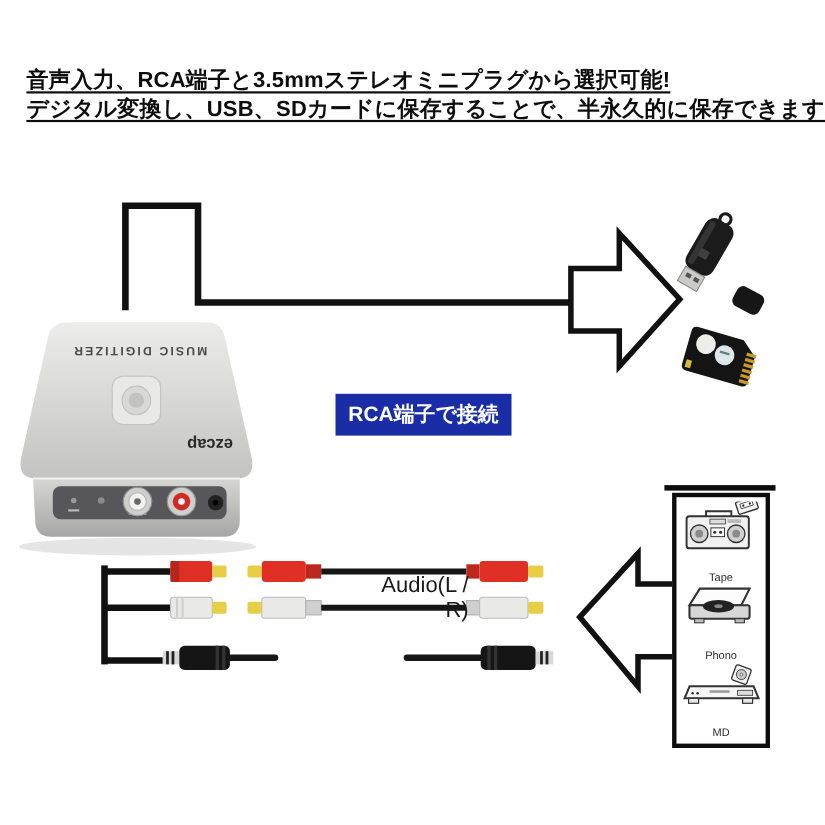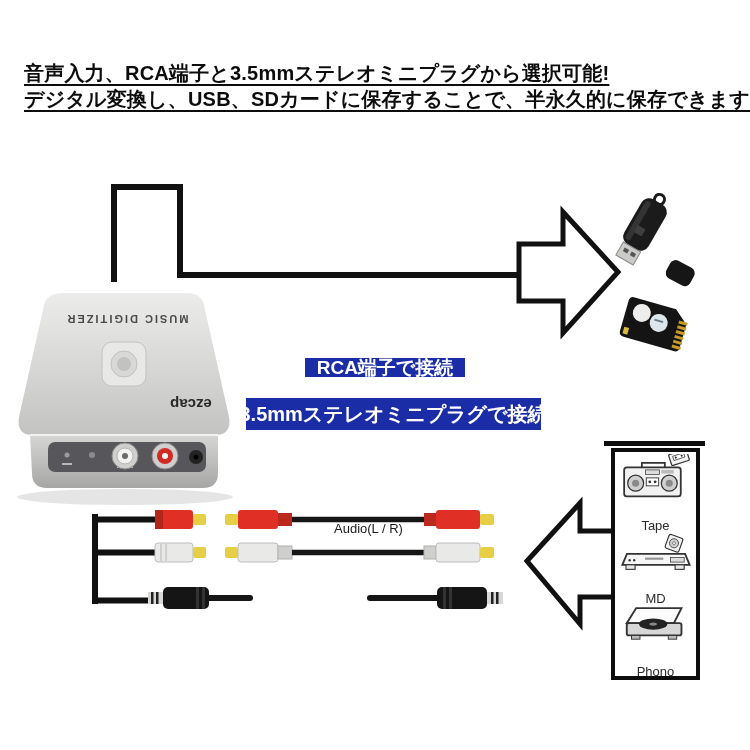--- a/index.html
+++ b/index.html
@@ -8,32 +8,32 @@
   
   .hdr{position:absolute;left:24px;top:60px;width:720px;color:#0d0d0d;}
   .hdr .ln{font-size:20px;font-weight:700;line-height:26px;margin-bottom:0;
            text-decoration:underline;text-decoration-thickness:2px;text-underline-offset:4px;
            letter-spacing:0.2px;white-space:nowrap;}
   
   .art{position:absolute;left:0;top:0;}
   
   .blab{position:absolute;background:#1b2da6;color:#ffffff;font-weight:700;
         display:flex;align-items:center;justify-content:center;white-space:nowrap;}
-  .blab.one{left:305px;top:358px;width:160px;height:19px;font-size:19px;}
+  .blab.one{left:305px;top:358px;width:160px;height:38px;font-size:19px;}
   .blab.two{left:246px;top:398px;width:295px;height:32px;font-size:20px;}
   
-  .audio-lab{position:absolute;left:334px;top:521px;width:92px;text-align:left;
-             font-size:13px;color:#1a1a1a;}
+  .audio-lab{position:absolute;left:334px;top:521px;width:92px;text-align:right;
+             font-size:20px;color:#1a1a1a;}
   
   .panel-topline{position:absolute;left:604px;top:441px;width:101px;height:5px;background:#0d0d0d;}
   .panel{position:absolute;left:611px;top:448px;width:89px;height:232px;box-sizing:border-box;
          border:4px solid #0d0d0d;background:#fff;display:flex;flex-direction:column;
          align-items:center;justify-content:space-evenly;padding:2px 0;}
   .pitem{display:flex;flex-direction:column;align-items:center;}
-  .pitem .plab{font-size:13px;color:#2b2b2b;margin-top:18px;}
+  .pitem .plab{font-size:10px;color:#2b2b2b;margin-top:18px;}
 </style>
 </head>
 <body>
 
 <div class="stage">
 
   <div class="hdr">
     <div class="ln">音声入力、RCA端子と3.5mmステレオミニプラグから選択可能!</div>
     <div class="ln">デジタル変換し、USB、SDカードに保存することで、半永久的に保存できます。</div>
   </div>
@@ -171,21 +171,20 @@
       <rect x="437" y="587" width="50" height="22" rx="5" fill="#151515"></rect>
       <rect x="443" y="587" width="3" height="22" fill="#333"></rect>
       <rect x="449" y="587" width="3" height="22" fill="#333"></rect>
       <rect x="487" y="592" width="16" height="12" fill="#d8d8d6"></rect>
       <rect x="491" y="592" width="2.5" height="12" fill="#222"></rect>
       <rect x="496" y="592" width="2.5" height="12" fill="#222"></rect>
     </g>
   </svg>
 
   <div class="blab one">RCA端子で接続</div>
-  <div class="blab two">3.5mmステレオミニプラグで接続</div>
 
   <div class="audio-lab">Audio(L / R)</div>
 
   <div class="panel-topline"></div>
   <div class="panel">
 
     <div class="pitem">
       <svg width="70" height="46" viewBox="0 0 76 52">
         <g transform="translate(52,1) rotate(-18)">
           <rect width="21" height="13" rx="1.5" fill="#f3f3f3" stroke="#333" stroke-width="1.4"></rect>
@@ -202,44 +201,44 @@
         <circle cx="53" cy="33" r="9" fill="#cfcfcf" stroke="#333" stroke-width="1.4"></circle>
         <circle cx="53" cy="33" r="4" fill="#8a8a8a"></circle>
         <rect x="27" y="27" width="14" height="9" fill="#fff" stroke="#333" stroke-width="1"></rect>
         <circle cx="31" cy="31.5" r="1.6" fill="#333"></circle>
           <circle cx="37" cy="31.5" r="1.6" fill="#333"></circle>
       </svg>
       <div class="plab">Tape</div>
     </div>
 
     <div class="pitem">
+      <svg width="66" height="40" viewBox="0 0 70 42">
+        <path d="M14 2 L62 2 L54 18 L4 18 Z" fill="#fcfcfc" stroke="#333" stroke-width="2"></path>
+        <rect x="4" y="18" width="58" height="13" rx="2" fill="#d7d7d7" stroke="#333" stroke-width="2"></rect>
+        <ellipse cx="32" cy="19" rx="15" ry="6" fill="#222"></ellipse>
+        <ellipse cx="32" cy="19" rx="4" ry="1.8" fill="#888"></ellipse>
+        <rect x="9" y="31" width="9" height="4" fill="#bbb" stroke="#333" stroke-width="1"></rect>
+        <rect x="48" y="31" width="9" height="4" fill="#bbb" stroke="#333" stroke-width="1"></rect>
+      </svg>
+      <div class="plab">Phono</div>
+    </div>
+
+    <div class="pitem">
       <svg width="78" height="40" viewBox="0 0 84 44">
         <g transform="translate(57,1) rotate(20)">
           <rect width="16" height="16" rx="2" fill="#f0f0f0" stroke="#333" stroke-width="1.3"></rect>
           <circle cx="8" cy="8" r="5" fill="#ccc" stroke="#333" stroke-width="0.8"></circle>
           <circle cx="8" cy="8" r="1.5" fill="#fff" stroke="#333" stroke-width="0.6"></circle>
         </g>
         <path d="M10 23 H74 L79 35 H5 Z" fill="#f6f6f6" stroke="#333" stroke-width="2"></path>
         <rect x="58" y="27" width="15" height="5" fill="#ddd" stroke="#333" stroke-width="0.8"></rect>
         <rect x="30" y="27" width="20" height="2.5" fill="#999"></rect>
         <circle cx="13" cy="30" r="1.3" fill="#333"></circle>
           <circle cx="18" cy="30" r="1.3" fill="#333"></circle>
         <rect x="9" y="35" width="10" height="5" fill="#e8e8e8" stroke="#333" stroke-width="1.2"></rect>
         <rect x="63" y="35" width="10" height="5" fill="#e8e8e8" stroke="#333" stroke-width="1.2"></rect>
       </svg>
       <div class="plab">MD</div>
     </div>
 
-    <div class="pitem">
-      <svg width="66" height="40" viewBox="0 0 70 42">
-        <path d="M14 2 L62 2 L54 18 L4 18 Z" fill="#fcfcfc" stroke="#333" stroke-width="2"></path>
-        <rect x="4" y="18" width="58" height="13" rx="2" fill="#d7d7d7" stroke="#333" stroke-width="2"></rect>
-        <ellipse cx="32" cy="19" rx="15" ry="6" fill="#222"></ellipse>
-        <ellipse cx="32" cy="19" rx="4" ry="1.8" fill="#888"></ellipse>
-        <rect x="9" y="31" width="9" height="4" fill="#bbb" stroke="#333" stroke-width="1"></rect>
-        <rect x="48" y="31" width="9" height="4" fill="#bbb" stroke="#333" stroke-width="1"></rect>
-      </svg>
-      <div class="plab">Phono</div>
-    </div>
-
 
   </div>
 </div>
 
 </body></html>

